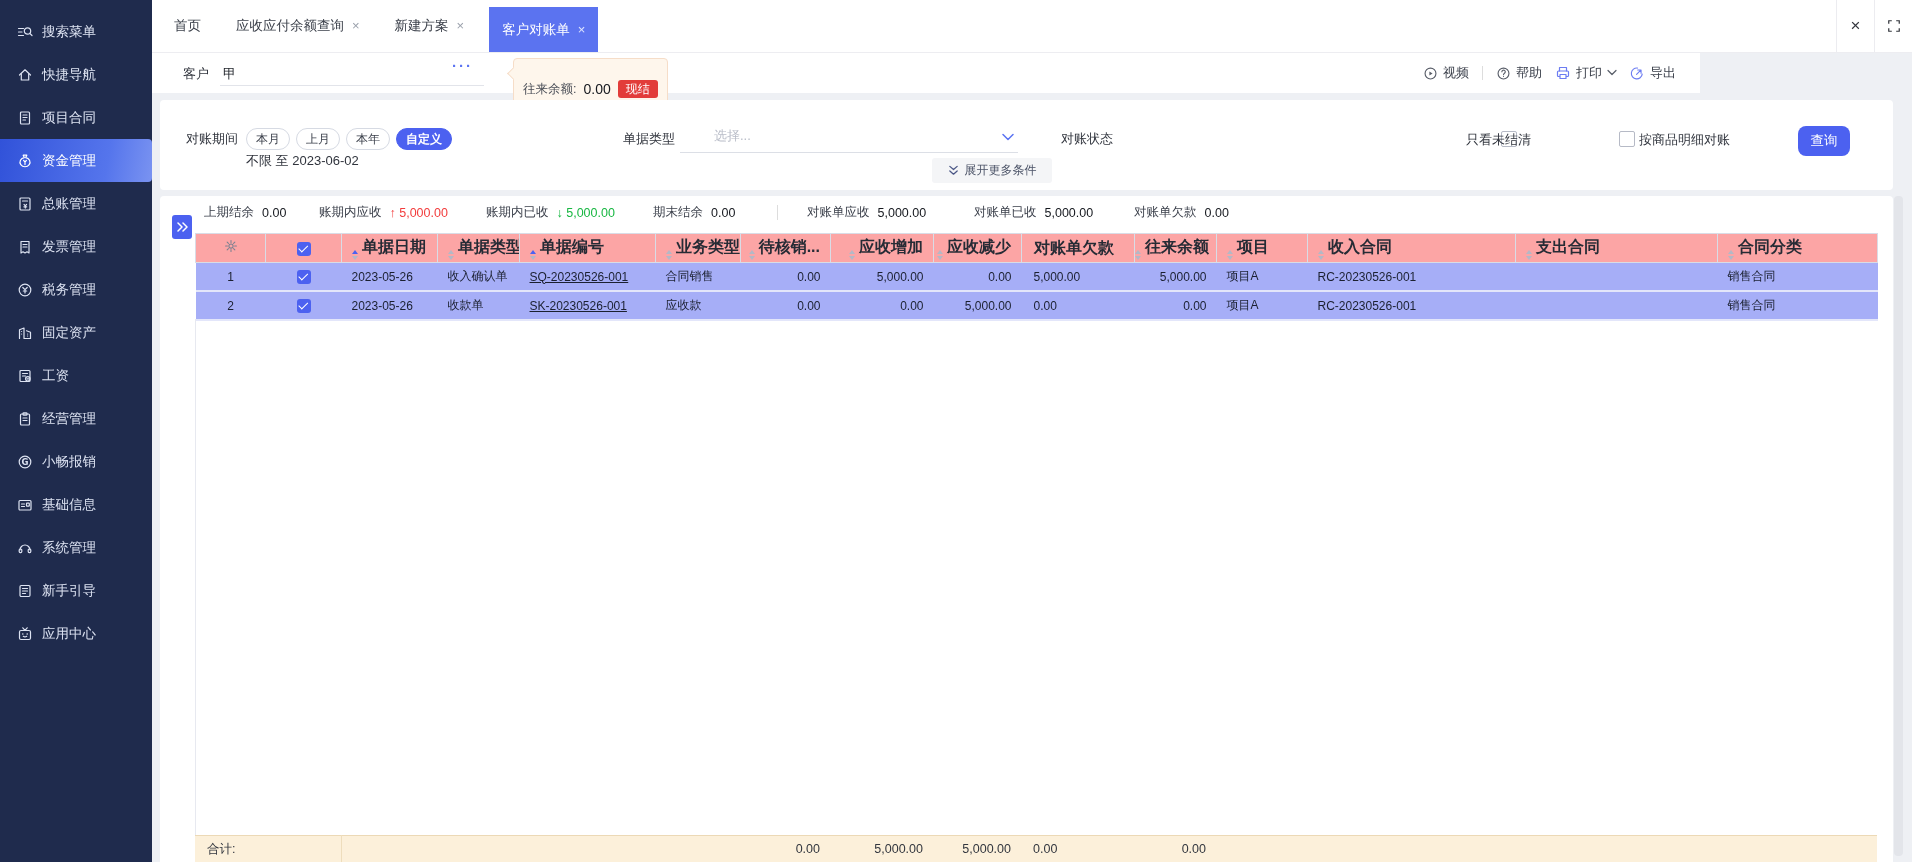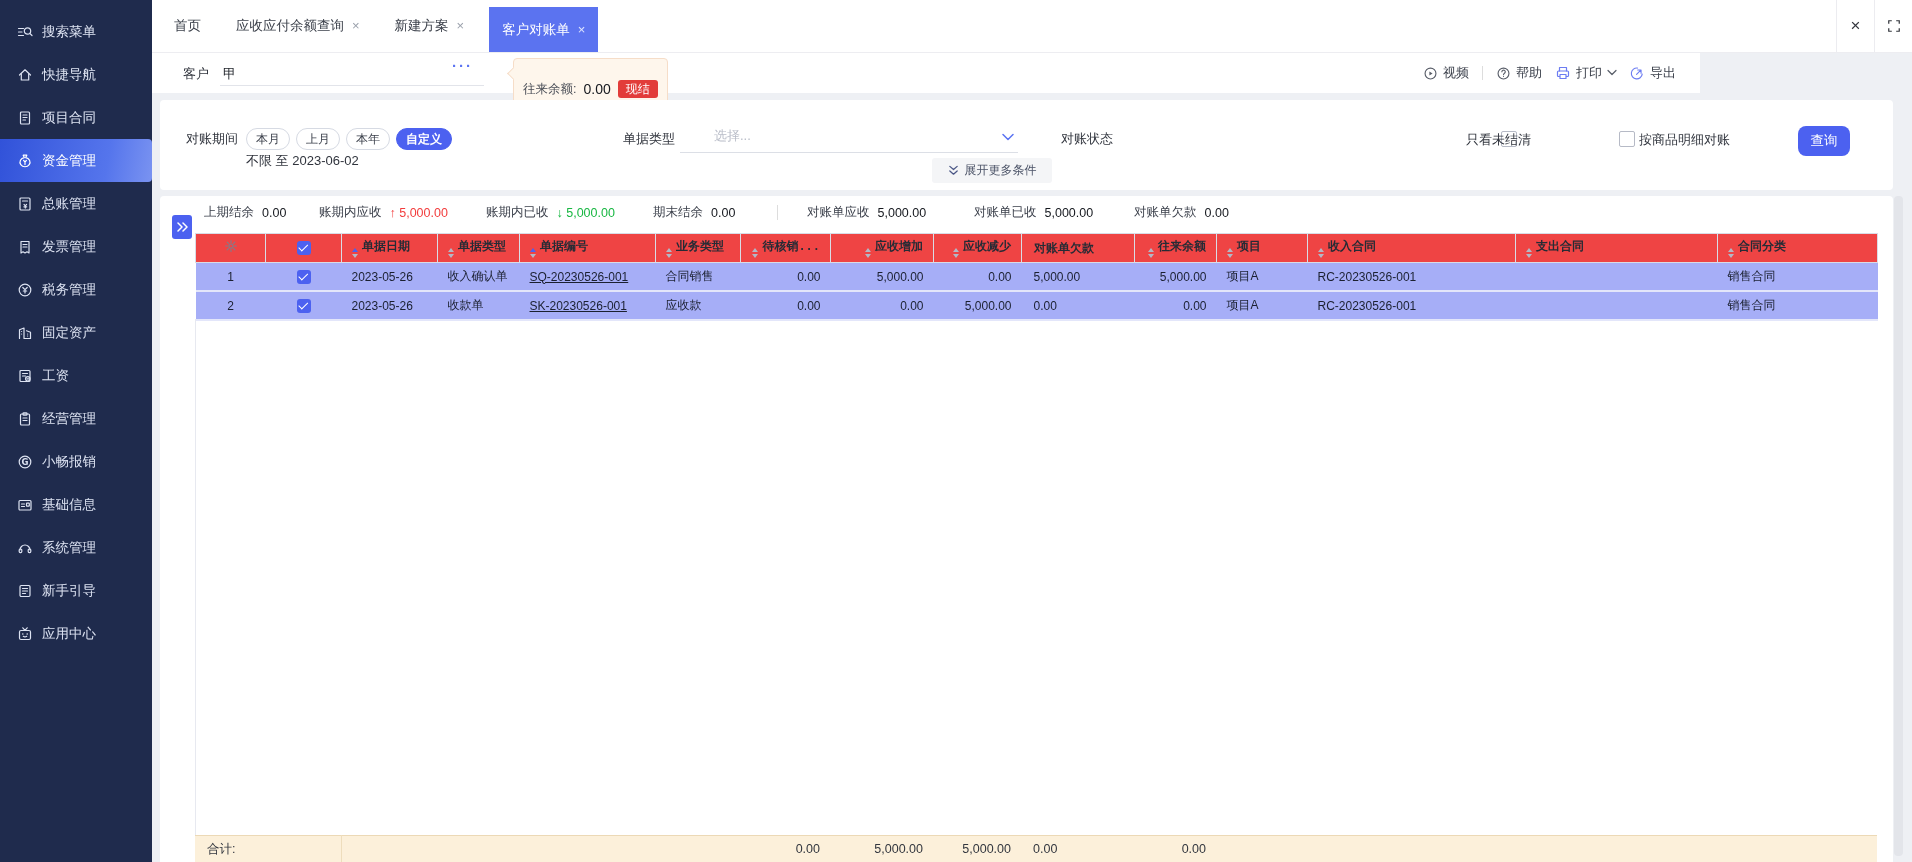--- a/index.html
+++ b/index.html
@@ -59,21 +59,21 @@
   
   #table-card{position:absolute;left:160px;top:196px;width:1733px;height:666px;background:#fff;border-radius:4px 4px 0 0;}
   .stat{position:absolute;top:8px;display:flex;gap:8px;font-size:12.5px;align-items:center;white-space:nowrap;}
   .stat .sl{color:#3a3f4a;}
   .stat .sv{color:#15181e;}
   .sv.red{color:#f23c3c;}
   .sv.green{color:#18b742;}
   .stat-sep{position:absolute;left:617px;top:9px;width:1px;height:15px;background:#ddd;}
   #panel-toggle{position:absolute;left:12px;top:19px;width:20px;height:24px;background:#4c61f0;border-radius:3px;display:flex;align-items:center;justify-content:center;cursor:pointer;}
   #grid{position:absolute;left:35px;top:37px;width:1682px;border-collapse:collapse;table-layout:fixed;}
-  #grid th{height:28px;background:#ef4444;border:1px solid #d9dce6;font-size:12px;font-weight:bold;color:#262b35;padding:0;white-space:nowrap;overflow:hidden;font-family:Liberation Mono, monospace;}
+  #grid th{height:28px;background:#fca5a5;border:1px solid #d9dce6;font-size:16px;font-weight:bold;color:#262b35;padding:0;white-space:nowrap;overflow:hidden;}
   #grid td{height:27px;background:#a6aef7;font-size:12px;color:#1b2030;padding:0;border-bottom:2px solid #e3e6fa;white-space:nowrap;overflow:hidden;}
   .c-l{text-align:left;padding-left:10px !important;}
   .c-r{text-align:right;padding-right:10px !important;}
   .c-c{text-align:center;}
   .pl12{padding-left:12px !important;}
   .doclink{text-decoration:underline;cursor:pointer;}
   .sort{display:inline-flex;flex-direction:column;margin-right:4px;vertical-align:-2px;}
   .sort i{display:block;width:0;height:0;border:3.5px solid transparent;}
   .sort .up{border-bottom:4.5px solid #b3b8c6;border-top:none;margin-bottom:2px;}
   .sort .dn{border-top:4.5px solid #b3b8c6;border-bottom:none;}

